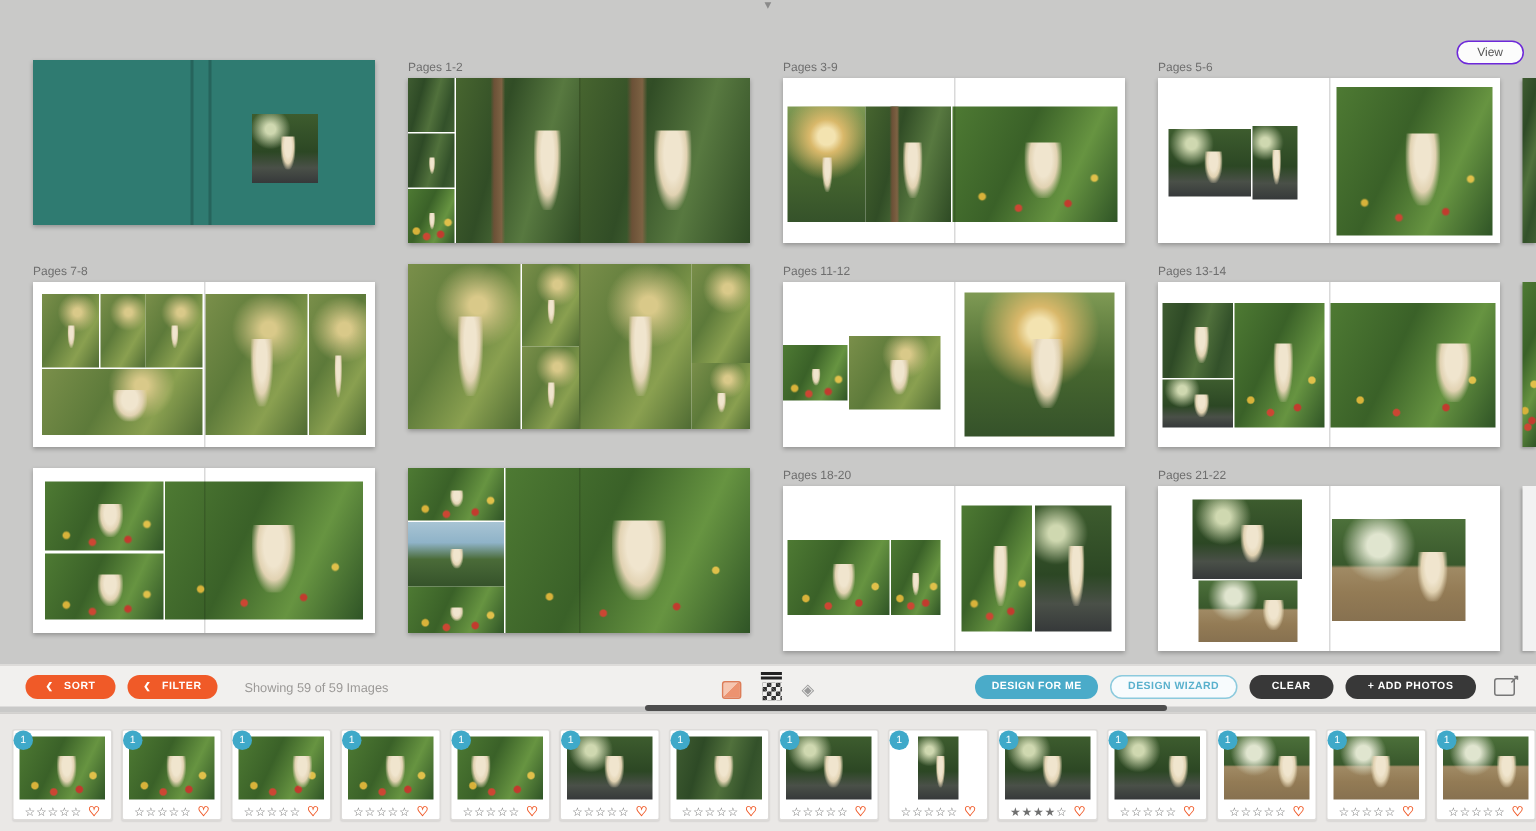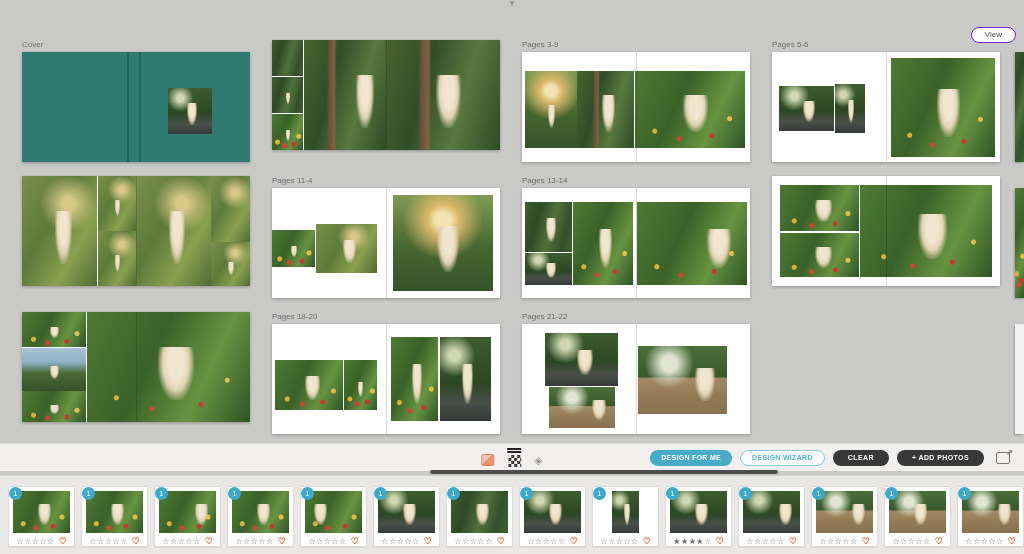--- a/index.html
+++ b/index.html
@@ -117,29 +117,29 @@
 </style>
 </head>
 <body>
 
 <div class="collapse-arrow">▾</div>
 <button class="view-btn">View</button>
 
 <div class="board">
 
   <div class="cell">
-    <div class="spread-label">Cover</div>
     <div class="spread cover-bg">
       <div class="spine" style="left:46%"></div>
       <div class="spine" style="left:51.5%"></div>
       <div class="ph ph-e fig" style="left:64%;top:33%;width:19.5%;height:42%"></div>
     </div>
   </div>
 
   <div class="cell">
+    <div class="spread-label">Pages 1-2</div>
     <div class="spread">
       <div class="ph ph-a" style="left:0;top:0;width:13.5%;height:33%"></div>
       <div class="ph ph-a fig fig-sm" style="left:0;top:33.6%;width:13.5%;height:32.8%"></div>
       <div class="ph ph-c fig-sm fig" style="left:0;top:67%;width:13.5%;height:33%"></div>
       <div class="ph ph-a2 fig fig-r" style="left:13.9%;top:0;width:36.1%;height:100%"></div>
       <div class="ph ph-a2 fig" style="left:50%;top:0;width:50%;height:100%"></div>
       <div class="gutter"></div>
     </div>
   </div>
 
@@ -156,35 +156,47 @@
   <div class="cell">
     <div class="spread-label">Pages 5-6</div>
     <div class="spread">
       <div class="ph ph-e fig" style="left:3%;top:31%;width:24%;height:41%"></div>
       <div class="ph ph-e fig" style="left:27.6%;top:29%;width:13%;height:45%"></div>
       <div class="ph ph-c fig" style="left:52%;top:5%;width:46%;height:90%"></div>
       <div class="gutter"></div>
     </div>
   </div>
 
+  <div class="cell">
+    <div class="spread-label">Pages 7-8</div>
+    <div class="spread">
+      <div class="ph ph-b fig fig-sm" style="left:2.5%;top:7%;width:17%;height:45%"></div>
+      <div class="ph ph-b" style="left:19.8%;top:7%;width:13%;height:45%"></div>
+      <div class="ph ph-b fig fig-sm" style="left:33.1%;top:7%;width:16.4%;height:45%"></div>
+      <div class="ph ph-b fig" style="left:2.5%;top:52.6%;width:47%;height:40%"></div>
+      <div class="ph ph-b fig" style="left:50.3%;top:7%;width:30%;height:85.6%"></div>
+      <div class="ph ph-b fig fig-sm" style="left:80.6%;top:7%;width:16.9%;height:85.6%"></div>
+      <div class="gutter"></div>
+    </div>
+  </div>
 
   <div class="cell">
     <div class="spread">
       <div class="ph ph-b fig" style="left:0;top:0;width:33%;height:100%"></div>
       <div class="ph ph-b fig fig-sm" style="left:33.3%;top:0;width:16.7%;height:49.7%"></div>
       <div class="ph ph-b fig fig-sm" style="left:33.3%;top:50.3%;width:16.7%;height:49.7%"></div>
       <div class="ph ph-b fig" style="left:50%;top:0;width:32.7%;height:100%"></div>
       <div class="ph ph-b" style="left:83%;top:0;width:17%;height:59.7%"></div>
       <div class="ph ph-b fig fig-sm" style="left:83%;top:60.3%;width:17%;height:39.7%"></div>
       <div class="gutter"></div>
     </div>
   </div>
 
   <div class="cell">
-    <div class="spread-label">Pages 11-4</div>
+    <div class="spread-label">Pages 11-12</div>
     <div class="spread">
       <div class="ph ph-c fig fig-sm" style="left:0;top:38%;width:19%;height:34%"></div>
       <div class="ph ph-b fig" style="left:19.4%;top:33%;width:26.6%;height:44%"></div>
       <div class="ph ph-d fig" style="left:53%;top:6%;width:44%;height:88%"></div>
       <div class="gutter"></div>
     </div>
   </div>
 
   <div class="cell">
     <div class="spread-label">Pages 13-14</div>
@@ -236,20 +248,31 @@
       <div class="gutter"></div>
     </div>
   </div>
 </div>
 
 <div class="edge-sliver ph-a" style="top:52px;"></div>
 <div class="edge-sliver ph-c" style="top:188px;"></div>
 <div class="edge-sliver" style="top:324px;background:#f2f2f2;"></div>
 
 <div class="toolbar">
+  <div class="tb-left">
+    <button class="pill-btn orange">
+      <span class="pill-chev">❮</span>
+      <span>SORT</span>
+    </button>
+    <button class="pill-btn orange">
+      <span class="pill-chev">❮</span>
+      <span>FILTER</span>
+    </button>
+    <span class="showing">Showing 59 of 59 Images</span>
+  </div>
 
   <div class="tb-center">
     <div class="vicon icon-photos"></div>
     <div class="vicon icon-grid-wrap">
       <div class="grid-ind"></div>
       <div class="icon-grid"></div>
     </div>
     <div class="vicon icon-stack">◈</div>
   </div>
 

